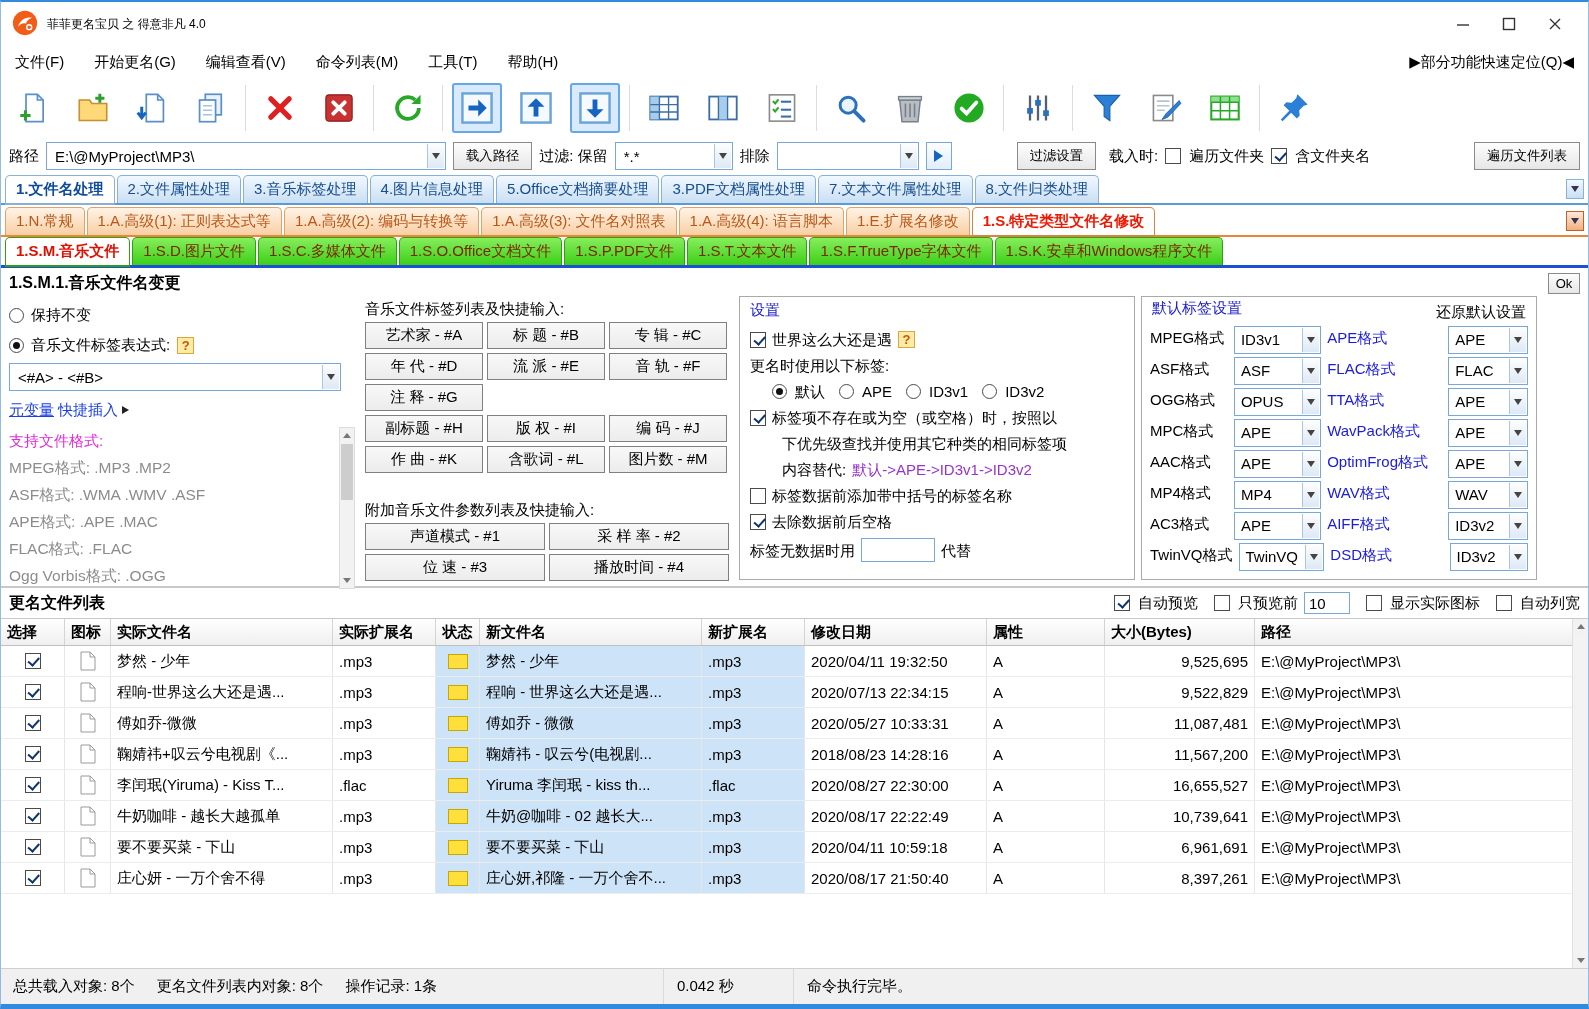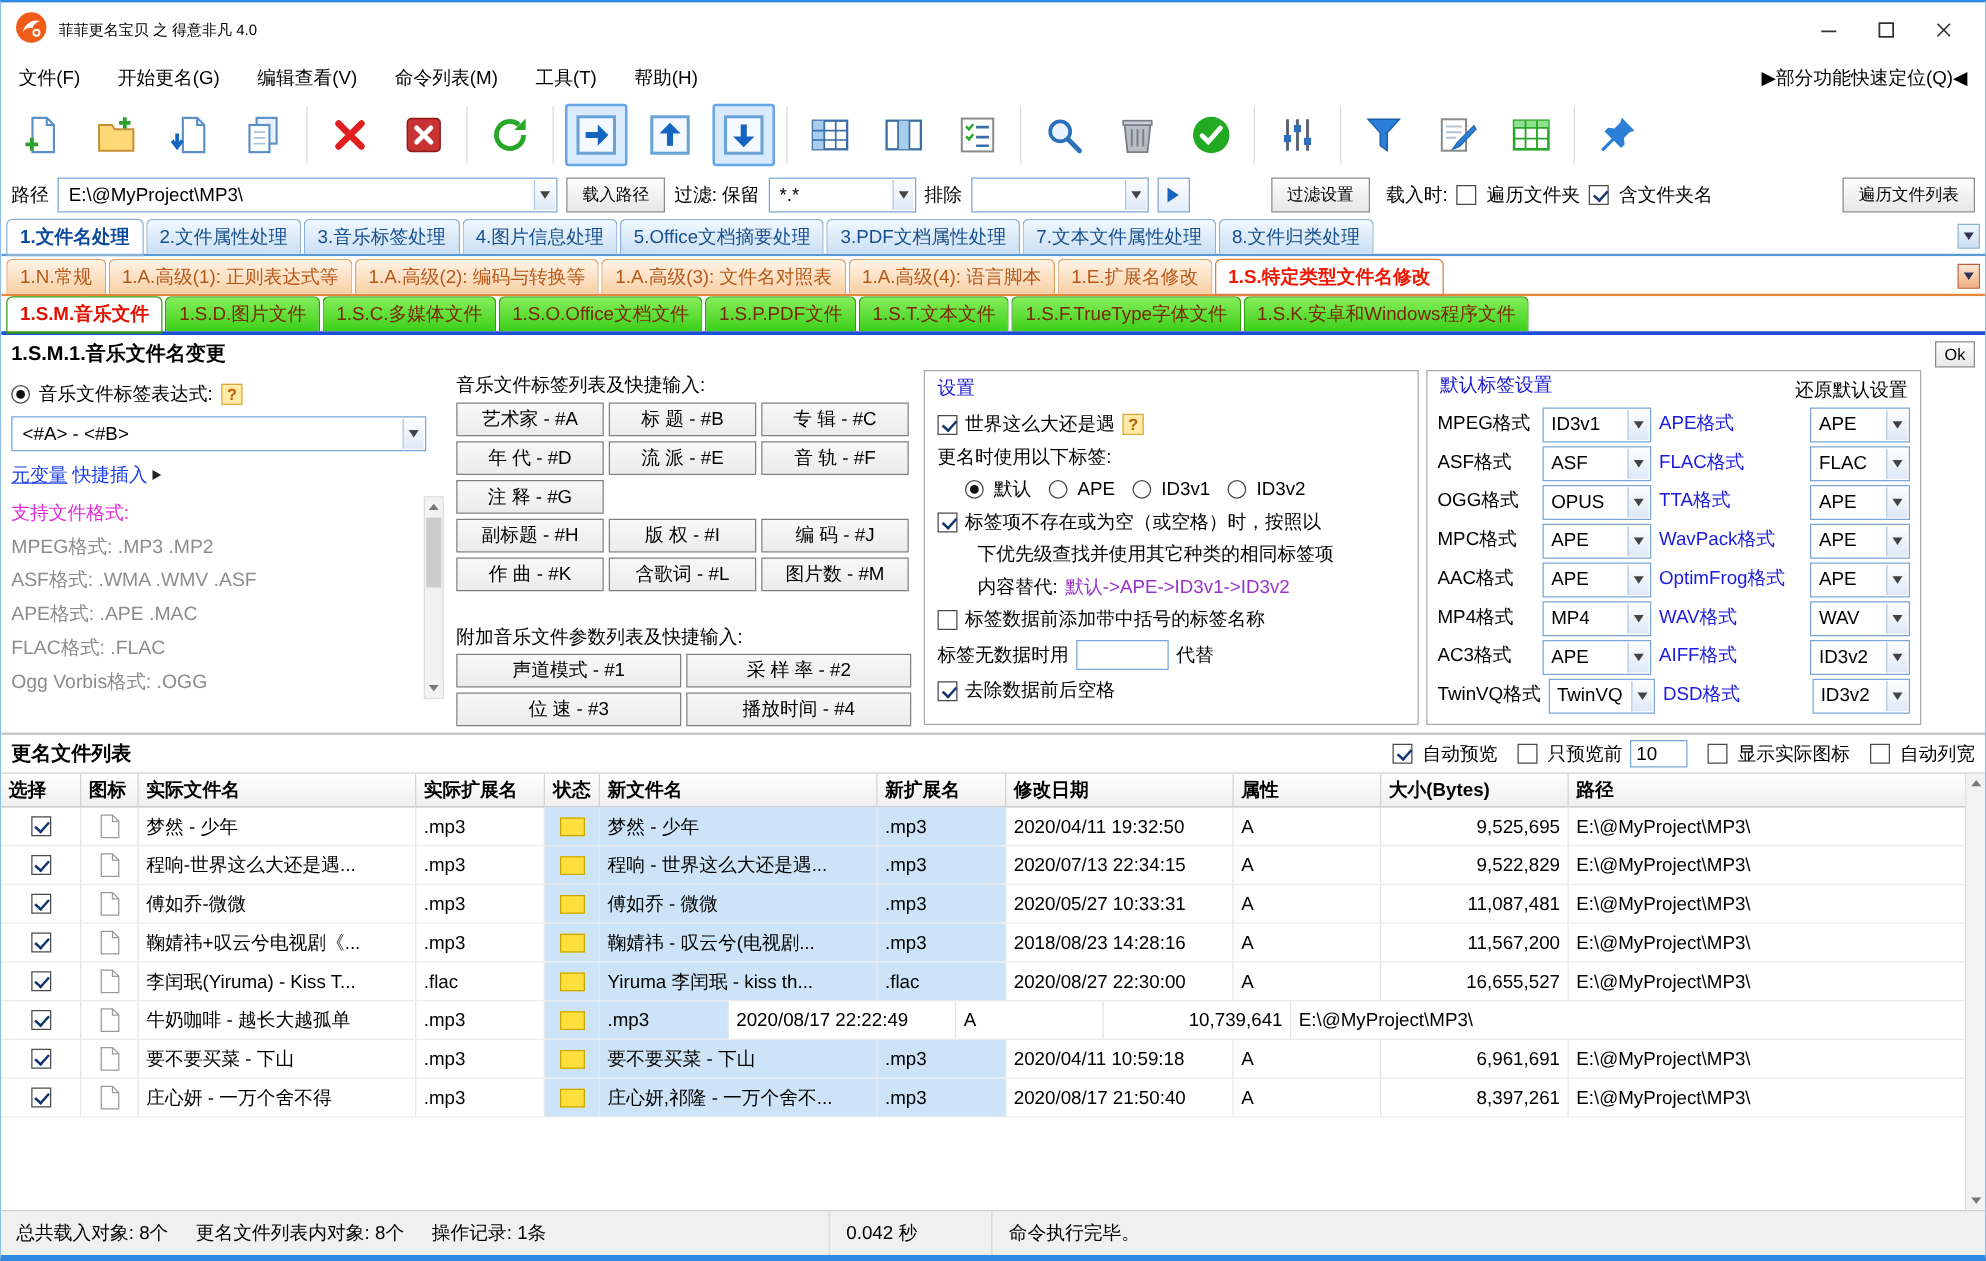--- a/index.html
+++ b/index.html
@@ -399,20 +399,24 @@
 
   <div class="panel">
     <div class="panel-head">
       <span class="panel-title">1.S.M.1.音乐文件名变更</span>
       <div class="ok-btn">Ok</div>
     </div>
     <div class="panel-body">
 
       <div class="col-left">
         <label class="radio-line">
+          <span class="radio"></span>
+          <span>保持不变</span>
+        </label>
+        <label class="radio-line">
           <span class="radio checked"></span>
           <span>音乐文件标签表达式:</span>
           <span class="help">?</span>
         </label>
         <div class="combo expr-combo">
           <span>&lt;#A&gt; - &lt;#B&gt;</span>
           <span class="combo-btn">
               <span class="darr"></span>
             </span>
         </div>
@@ -509,27 +513,27 @@
         <div class="set-line indent2">下优先级查找并使用其它种类的相同标签项</div>
         <div class="set-line indent2">
           <span>内容替代: </span>
           <span class="purple">默认-&gt;APE-&gt;ID3v1-&gt;ID3v2</span>
         </div>
         <div class="set-line">
           <span class="cb"></span>
           <span>标签数据前添加带中括号的标签名称</span>
         </div>
         <div class="set-line">
+          <span class="cb checked"></span>
+          <span>去除数据前后空格</span>
+        </div>
+        <div class="set-line">
           <span>标签无数据时用</span>
           <input class="txt-input" style="">
           <span>代替</span>
-        </div>
-        <div class="set-line">
-          <span class="cb checked"></span>
-          <span>去除数据前后空格</span>
         </div>
       </div>
 
       <div class="grp grp-def">
         <div class="def-head">
           <span class="grp-title" style="padding:0">默认标签设置</span>
           <span class="def-restore">还原默认设置</span>
         </div>
         <div class="def-row">
           <span class="def-l1">MPEG格式</span>
@@ -852,20 +856,21 @@
           <svg width="16" height="20" viewBox="0 0 16 20">
             <path d="M1 1h9l5 5v13H1z" fill="#fff" stroke="#9a9a9a"></path>
             <path d="M10 1v5h5" fill="none" stroke="#9a9a9a"></path>
           </svg>
         </div>
       <div class="c w-name">牛奶咖啡 - 越长大越孤单</div>
       <div class="c w-ext">.mp3</div>
       <div class="c w-status hl">
           <span class="status-yellow"></span>
         </div>
+      <div class="c w-newname hl">牛奶@咖啡 - 02 越长大...</div>
       <div class="c w-newext hl">.mp3</div>
       <div class="c w-date">2020/08/17 22:22:49</div>
       <div class="c w-attr">A</div>
       <div class="c w-size">10,739,641</div>
       <div class="c w-path">E:\@MyProject\MP3\</div>
     </div>
     <div class="trow">
       <div class="c w-sel">
           <span class="cb checked"></span>
         </div>

